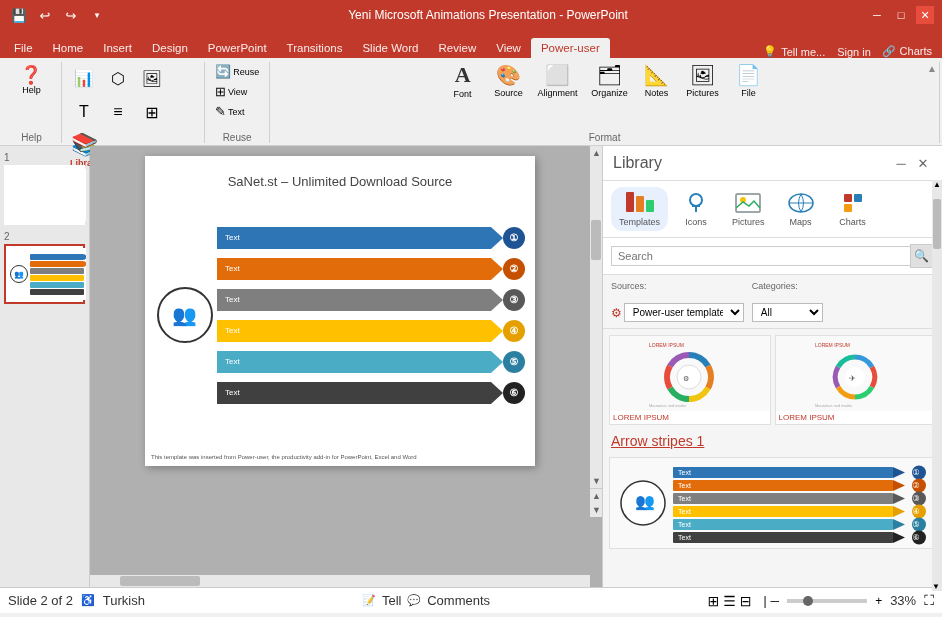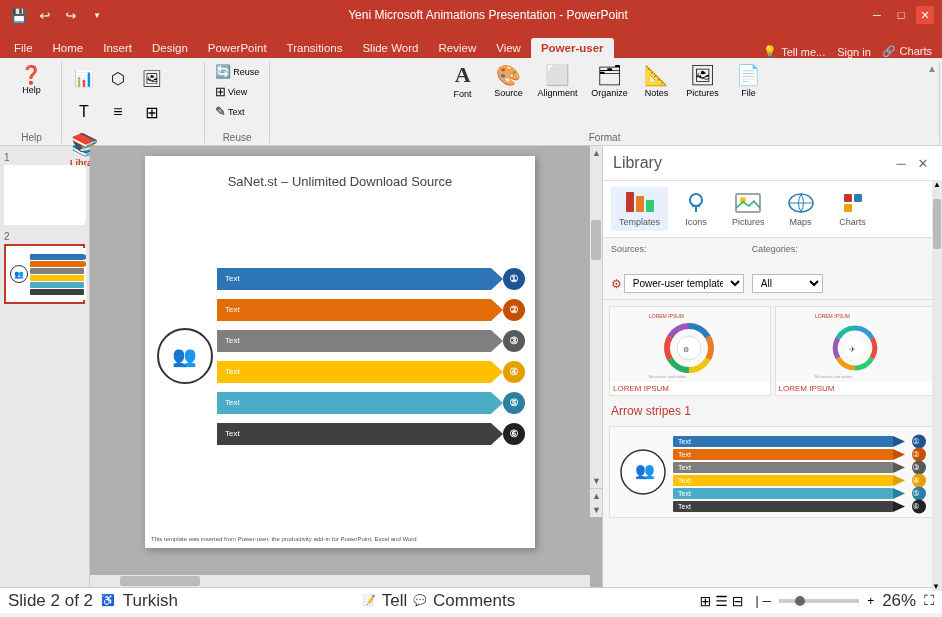--- a/index.html
+++ b/index.html
@@ -10,21 +10,21 @@
     .title-bar-left { display: flex; align-items: center; gap: 4px; }
     .title-bar-center { font-size: 12px; color: white; flex: 1; text-align: center; }
     .title-bar-right { display: flex; gap: 6px; align-items: center; }
     .title-btn { width: 18px; height: 18px; display: flex; align-items: center; justify-content: center; font-size: 11px; cursor: pointer; color: white; }
     .qat-btn { width: 22px; height: 22px; display: flex; align-items: center; justify-content: center; cursor: pointer; color: white; font-size: 13px; border-radius: 2px; }
 
     
     .ribbon-tabs { background: #c0392b; display: flex; align-items: flex-end; padding: 0 4px; height: 28px; }
     .ribbon-tab { padding: 4px 10px; font-size: 11.5px; color: rgba(255,255,255,0.9); cursor: pointer; border-radius: 3px 3px 0 0; }
     .ribbon-tab.active { background: #f0f0f0; color: #c0392b; font-weight: 600; }
-    .ribbon-tab.power-user { color: #ffd700; font-weight: 700; margin-top: 24px; }
+    .ribbon-tab.power-user { color: #ffd700; font-weight: 400; margin-top: 24px; }
     .ribbon-tab.power-user.active { color: #c0392b; }
 
     
     .ribbon { background: #f0f0f0; border-bottom: 1px solid #d0d0d0; display: flex; align-items: stretch; min-height: 88px; padding: 4px 2px 2px; }
     .ribbon-group { display: flex; flex-direction: column; align-items: center; border-right: 1px solid #d0d0d0; padding: 0 6px; min-width: 60px; }
     .ribbon-group-content { display: flex; align-items: flex-start; gap: 2px; flex: 1; }
     .ribbon-group-label { font-size: 10px; color: #666; margin-top: 2px; text-align: center; }
     .ribbon-btn-small { display: flex; align-items: center; padding: 2px 4px; cursor: pointer; border-radius: 2px; gap: 2px; }
     .small-col { display: flex; flex-direction: column; gap: 1px; }
 
@@ -34,59 +34,59 @@
     
     .slide-panel { width: 90px; background: #e8e8e8; border-right: 1px solid #ccc; overflow-y: auto; padding: 6px 4px; display: flex; flex-direction: column; gap: 6px; }
     .slide-thumb { position: relative; border: 2px solid transparent; cursor: pointer; background: white; padding: 2px; }
     .slide-thumb.active { border-color: #c0392b; }
     .slide-thumb-num { font-size: 10px; color: #666; margin-bottom: 2px; }
     .slide-thumb-img { width: 78px; height: 52px; background: white; display: flex; align-items: center; justify-content: center; overflow: hidden; }
 
     
     .slide-area { flex: 1; background: #b0b0b0; display: flex; flex-direction: column; position: relative; }
     .slide-scroll { flex: 1; overflow: hidden; display: flex; align-items: center; justify-content: center; position: relative; }
-    .slide-canvas { background: white; width: 390px; height: 392px; position: relative; box-shadow: 2px 2px 8px rgba(0,0,0,0.3); overflow: hidden; }
+    .slide-canvas { background: white; width: 390px; height: 310px; position: relative; box-shadow: 2px 2px 8px rgba(0,0,0,0.3); overflow: hidden; }
     .slide-watermark { position: absolute; top: 18px; left: 0; right: 0; text-align: center; font-size: 13px; color: #444; font-weight: normal; }
 
     
     .library-panel { width: 340px; background: #f5f5f5; border-left: 1px solid #ccc; display: flex; flex-direction: column; }
     .library-header { background: white; padding: 8px 10px; display: flex; justify-content: space-between; align-items: center; border-bottom: 1px solid #ddd; }
     .library-title { font-size: 16px; color: #555; font-weight: normal; }
     .library-header-btns { display: flex; gap: 4px; }
     .lib-btn { width: 18px; height: 18px; display: flex; align-items: center; justify-content: center; cursor: pointer; font-size: 13px; color: #666; }
 
     
     .lib-categories { display: flex; background: white; padding: 6px 8px; gap: 4px; border-bottom: 1px solid #ddd; }
-    .lib-cat { display: flex; flex-direction: column; align-items: center; padding: 4px 8px; cursor: pointer; border-radius: 1px; gap: 2px; }
+    .lib-cat { display: flex; flex-direction: column; align-items: center; padding: 4px 8px; cursor: pointer; border-radius: 12px; gap: 2px; }
     .lib-cat.active { background: #e8f0fe; }
     .lib-cat-label { font-size: 9px; color: #555; }
 
     
     .lib-search { padding: 6px 8px; background: white; border-bottom: 1px solid #ddd; display: flex; align-items: center; }
     .lib-search input { flex: 1; border: 1px solid #ccc; padding: 3px 6px; font-size: 11px; outline: none; }
     .lib-search-btn { width: 24px; height: 24px; background: #e0e0e0; border: 1px solid #ccc; display: flex; align-items: center; justify-content: center; cursor: pointer; margin-left: -1px; font-size: 12px; }
 
     
     .lib-filters { display: flex; gap: 8px; padding: 6px 8px; background: #f5f5f5; border-bottom: 1px solid #ddd; align-items: center; }
-    .lib-filter-group { display: flex; flex-direction: column; gap: 20px; }
+    .lib-filter-group { display: flex; flex-direction: column; gap: 12px; }
     .lib-filter-label { font-size: 9px; color: #666; }
 
     
     .lib-grid { flex: 1; overflow-y: auto; padding: 6px; display: flex; flex-direction: column; gap: 4px; }
     .lib-row { display: flex; gap: 4px; }
     .lib-item { flex: 1; background: white; border: 1px solid #e0e0e0; cursor: pointer; overflow: hidden; }
     .lib-item-img { width: 100%; height: 75px; background: #f9f9f9; display: flex; align-items: center; justify-content: center; overflow: hidden; }
     .lib-item-label { font-size: 8px; color: #c0392b; padding: 2px 3px; }
 
     
     .status-bar { height: 26px; background: white; border-top: 1px solid #ccc; display: flex; align-items: center; justify-content: space-between; padding: 0 8px; }
     .status-left { display: flex; align-items: center; gap: 8px; }
     .status-center { display: flex; align-items: center; gap: 6px; }
     .status-right { display: flex; align-items: center; gap: 4px; }
-    .status-text { font-size: 17px; color: #333; }
+    .status-text { font-size: 13px; color: #333; }
 
     
     .slide-bottom-text { position: absolute; bottom: 4px; left: 0; right: 0; font-size: 6px; color: #555; padding: 0 6px; line-height: 1.3; }
 
     
     .ribbon-outer { position: relative; background: #f0f0f0; }
     .ribbon-collapse-btn { position: absolute; right: 2px; top: 2px; width: 16px; height: 16px; display: flex; align-items: center; justify-content: center; cursor: pointer; font-size: 10px; color: #888; }
 
     
     .ribbon-icon-btn { width: 36px; height: 36px; display: flex; flex-direction: column; align-items: center; justify-content: center; cursor: pointer; border-radius: 3px; gap: 1px; }
@@ -420,20 +420,24 @@
           <svg width="20" height="20" viewBox="0 0 20 20">
               <rect x="1" y="1" width="8" height="8" fill="#c0392b" rx="1"></rect>
               <rect x="11" y="1" width="8" height="8" fill="#2980b9" rx="1"></rect>
               <rect x="1" y="11" width="8" height="8" fill="#f39c12" rx="1"></rect>
             </svg>
         </div>
         <div class="lib-cat-label">Charts</div>
       </div>
     </div>
 
+    <div class="lib-search">
+      <input type="text" style="flex: 1 1 0%; border: 1px solid rgb(204, 204, 204); padding: 3px 6px; font-size: 11px; outline: none;" placeholder="Search">
+      <div class="lib-search-btn">🔍</div>
+    </div>
 
     <div class="lib-filters">
       <div class="lib-filter-group">
         <span class="lib-filter-label">Sources:</span>
         <div style="display:flex;align-items:center;gap:2px;">
           <span style="font-size:12px;color:#c0392b;">⚙</span>
           <select style="border:1px solid #bbb;background:white;padding:2px 4px;font-size:10px;cursor:pointer;max-width:120px;">
             <option>Power-user templates</option>
             <option>My templates</option>
             <option>Company templates</option>
@@ -492,21 +496,21 @@
                 <circle cx="0" cy="0" r="10" fill="white"></circle>
                 <text x="-6" y="4" font-size="8" fill="#555">✈</text>
               </g>
               <text x="2" y="68" font-size="4" fill="#aaa">Mauratius sed mattis</text>
             </svg>
           </div>
           <div class="lib-item-label">LOREM IPSUM</div>
         </div>
       </div>
 
-      <div style="font-size:12px;color:#c0392b;padding:4px 2px;">Arrow stripes 1</div>
+      <div style="font-size:14px;color:#c0392b;padding:4px 2px;text-decoration:underline;">Arrow stripes 1</div>
 
       <div class="lib-row">
         <div class="lib-item" style="flex:1;">
           <div class="lib-item-img" style="height:90px;">
             <svg width="320" height="88" viewBox="0 0 320 88">
 
               <circle cx="30" cy="44" r="22" fill="white" stroke="#333" stroke-width="1.5"></circle>
               <text x="22" y="48" font-size="16" fill="#333">👥</text>
 
               <g transform="translate(60,8)">
@@ -578,16 +582,16 @@
   <div class="status-right">
     <span style="font-size:14px;cursor:pointer;">⊞</span>
     <span style="font-size:14px;cursor:pointer;">☰</span>
     <span style="font-size:14px;cursor:pointer;">⊟</span>
     <span style="margin-left:8px;">|</span>
     <span style="cursor:pointer;font-size:12px;">─</span>
     <div style="width:80px;height:4px;background:#ccc;position:relative;margin:0 4px;">
       <div style="position:absolute;width:10px;height:10px;background:#666;border-radius:50%;top:-3px;left:20%;"></div>
     </div>
     <span style="cursor:pointer;font-size:12px;">+</span>
-    <span class="status-text" style="cursor:pointer;margin-left:4px;">26%</span>
+    <span class="status-text" style="cursor:pointer;margin-left:4px;">33%</span>
     <span style="cursor:pointer;font-size:14px;margin-left:4px;">⛶</span>
   </div>
 </div>
 
 </body></html>

